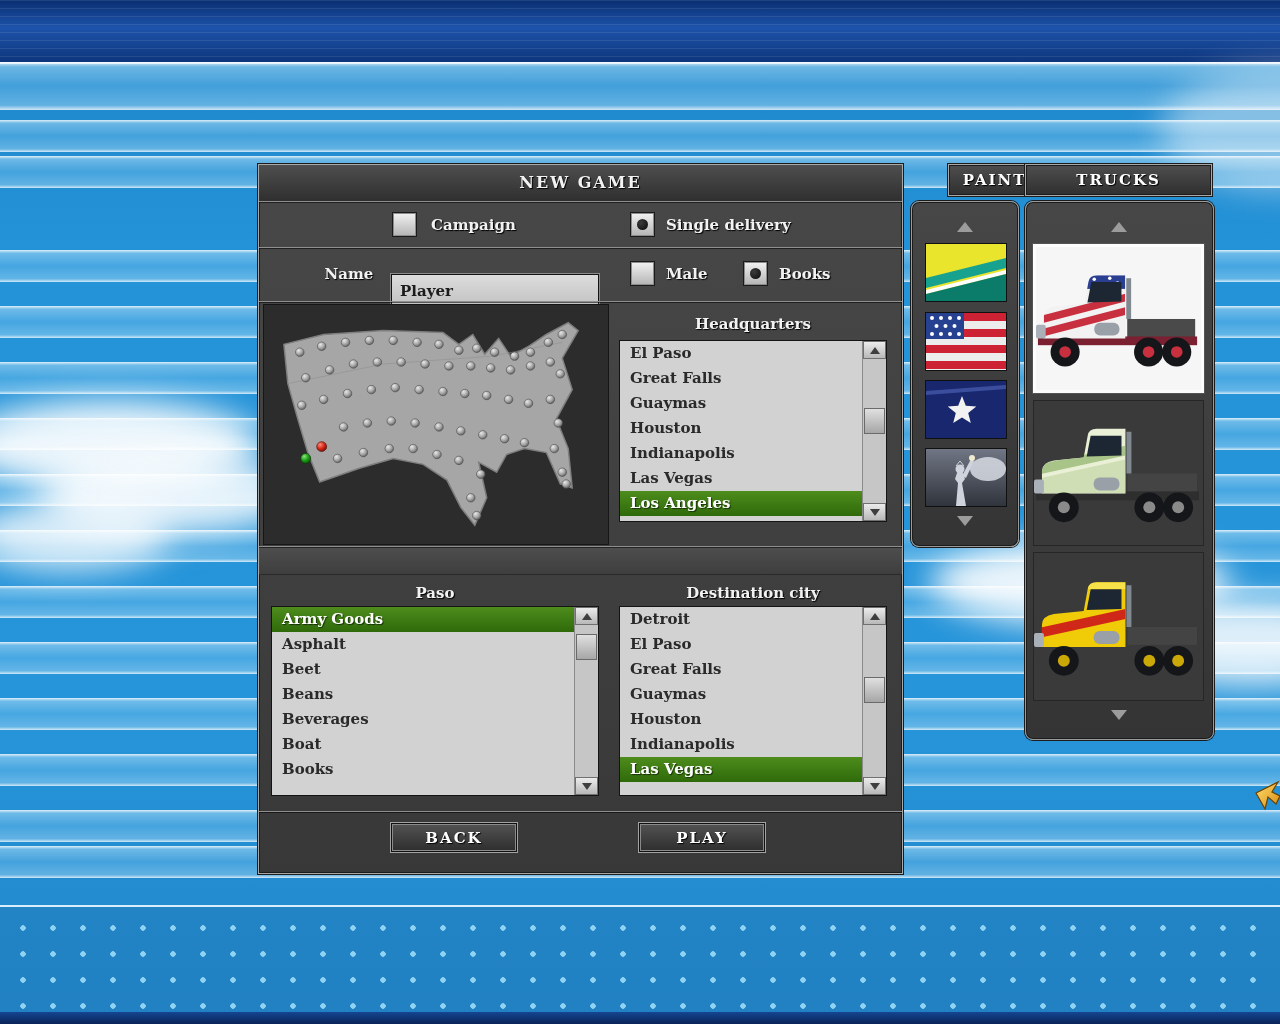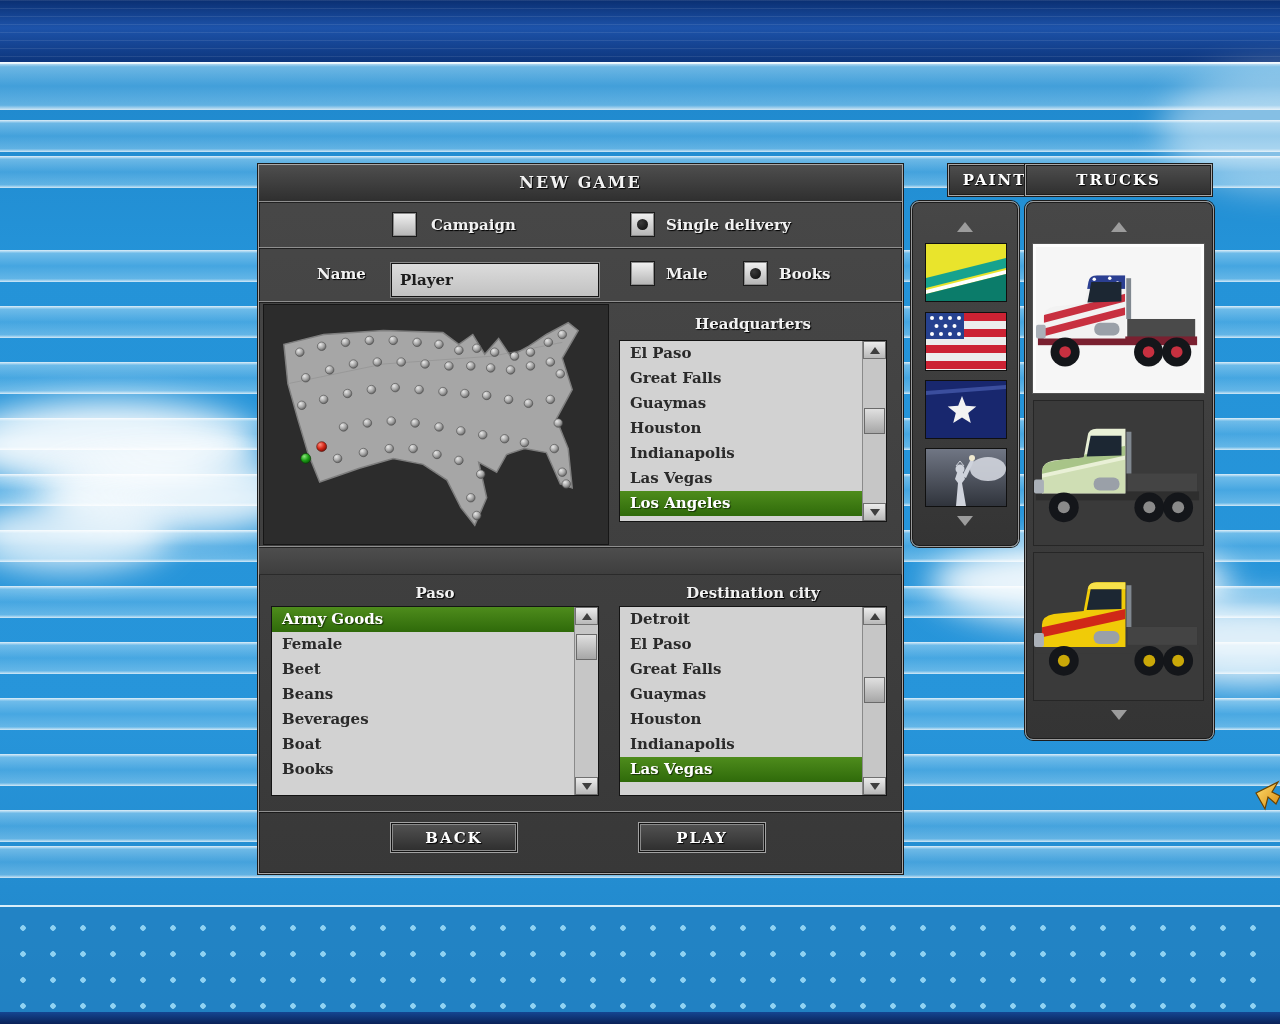--- a/index.html
+++ b/index.html
@@ -33,21 +33,21 @@
   #mapsec{top:136px;height:245px}
   #strip1{top:381px;height:27px;background:linear-gradient(180deg,#4e4e4e,#3e3e3e);border-bottom:1px solid #2a2a2a}
   #listsec{top:408px;height:238px}
   #btnrow{top:646px;height:61px}
 
   .glabel{position:absolute;height:26px;line-height:26px;font-size:15px;text-shadow:1px 1px 1px #000;white-space:nowrap}
   .gamebox{position:absolute;width:25px;height:25px;background:linear-gradient(180deg,#f2f2f2,#b4b4b4);
     border:1px solid #1a1a1a;box-shadow:inset 0 0 0 1px #8c8c8c;box-sizing:border-box}
   .gamebox .dot{position:absolute;left:50%;top:50%;width:11px;height:11px;margin:-5.5px 0 0 -5.5px;border-radius:50%;
     background:radial-gradient(circle at 35% 35%,#3a3a3a,#0a0a0a)}
-  #nameinput{position:absolute;left:132px;top:15px;width:190px;height:26px;
+  #nameinput{position:absolute;left:132px;top:26px;width:190px;height:26px;
     background:linear-gradient(180deg,#dcdcdc,#c2c2c2);border:1px solid #141414;box-shadow:0 0 0 1px #8a8a8a;
     font:bold 15px "DejaVu Serif","Liberation Serif",serif;color:#1c1c1c;padding:3px 8px}
 
   #mappanel{position:absolute;left:4px;top:2px;width:346px;height:241px;background:#2c2c2c;border:1px solid #161616;box-sizing:border-box}
   .heading{position:absolute;height:24px;line-height:24px;text-align:center;font-size:15px;text-shadow:1px 1px 1px #000}
 
   .listbox{position:absolute;display:flex;background:#d2d2d2;border:1px solid #141414;box-sizing:border-box}
   .items{flex:1;overflow:hidden}
   .li{height:25px;line-height:25px;padding-left:10px;font-size:15px;color:#2a2a2a;white-space:nowrap;cursor:pointer}
   .li.sel{color:#fff;background:linear-gradient(180deg,#4e8c1c,#2f6a0a);text-shadow:1px 1px 1px rgba(0,0,0,.6)}
@@ -117,21 +117,21 @@
     <div id="row1" class="sect line">
       <span class="gamebox" style="left:133px;top:10px"></span>
       <span class="glabel" style="left:172px;top:10px">Campaign</span>
       <span class="gamebox" style="left:371px;top:10px">
           <span class="dot"></span>
         </span>
       <span class="glabel" style="left:407px;top:10px">Single delivery</span>
     </div>
 
     <div id="row2" class="sect line">
-      <span class="glabel" style="left:58px;top:13px;width:64px;text-align:left">Name</span>
+      <span class="glabel" style="left:58px;top:13px;width:64px;text-align:center">Name</span>
       <input id="nameinput" value="Player" style="">
       <span class="gamebox" style="left:371px;top:13px"></span>
       <span class="glabel" style="left:407px;top:13px">Male</span>
       <span class="gamebox" style="left:484px;top:13px">
           <span class="dot"></span>
         </span>
       <span class="glabel" style="left:520px;top:13px">Books</span>
     </div>
 
     <div id="mapsec" class="sect line">
@@ -248,21 +248,21 @@
       </div>
     </div>
 
     <div id="strip1" class="sect line"></div>
 
     <div id="listsec" class="sect">
       <div class="heading" style="left:12px;top:8px;width:328px">Paso</div>
       <div class="listbox" style="left:12px;top:33px;width:328px;height:190px">
         <div class="items">
             <div class="li sel">Army Goods</div>
-            <div class="li">Female</div>
+            <div class="li">Asphalt</div>
             <div class="li">Beet</div>
             <div class="li">Beans</div>
             <div class="li">Beverages</div>
             <div class="li">Boat</div>
             <div class="li">Books</div>
           </div>
         <div class="sb">
           <div class="sbbtn">
               <span class="tup"></span>
             </div>

